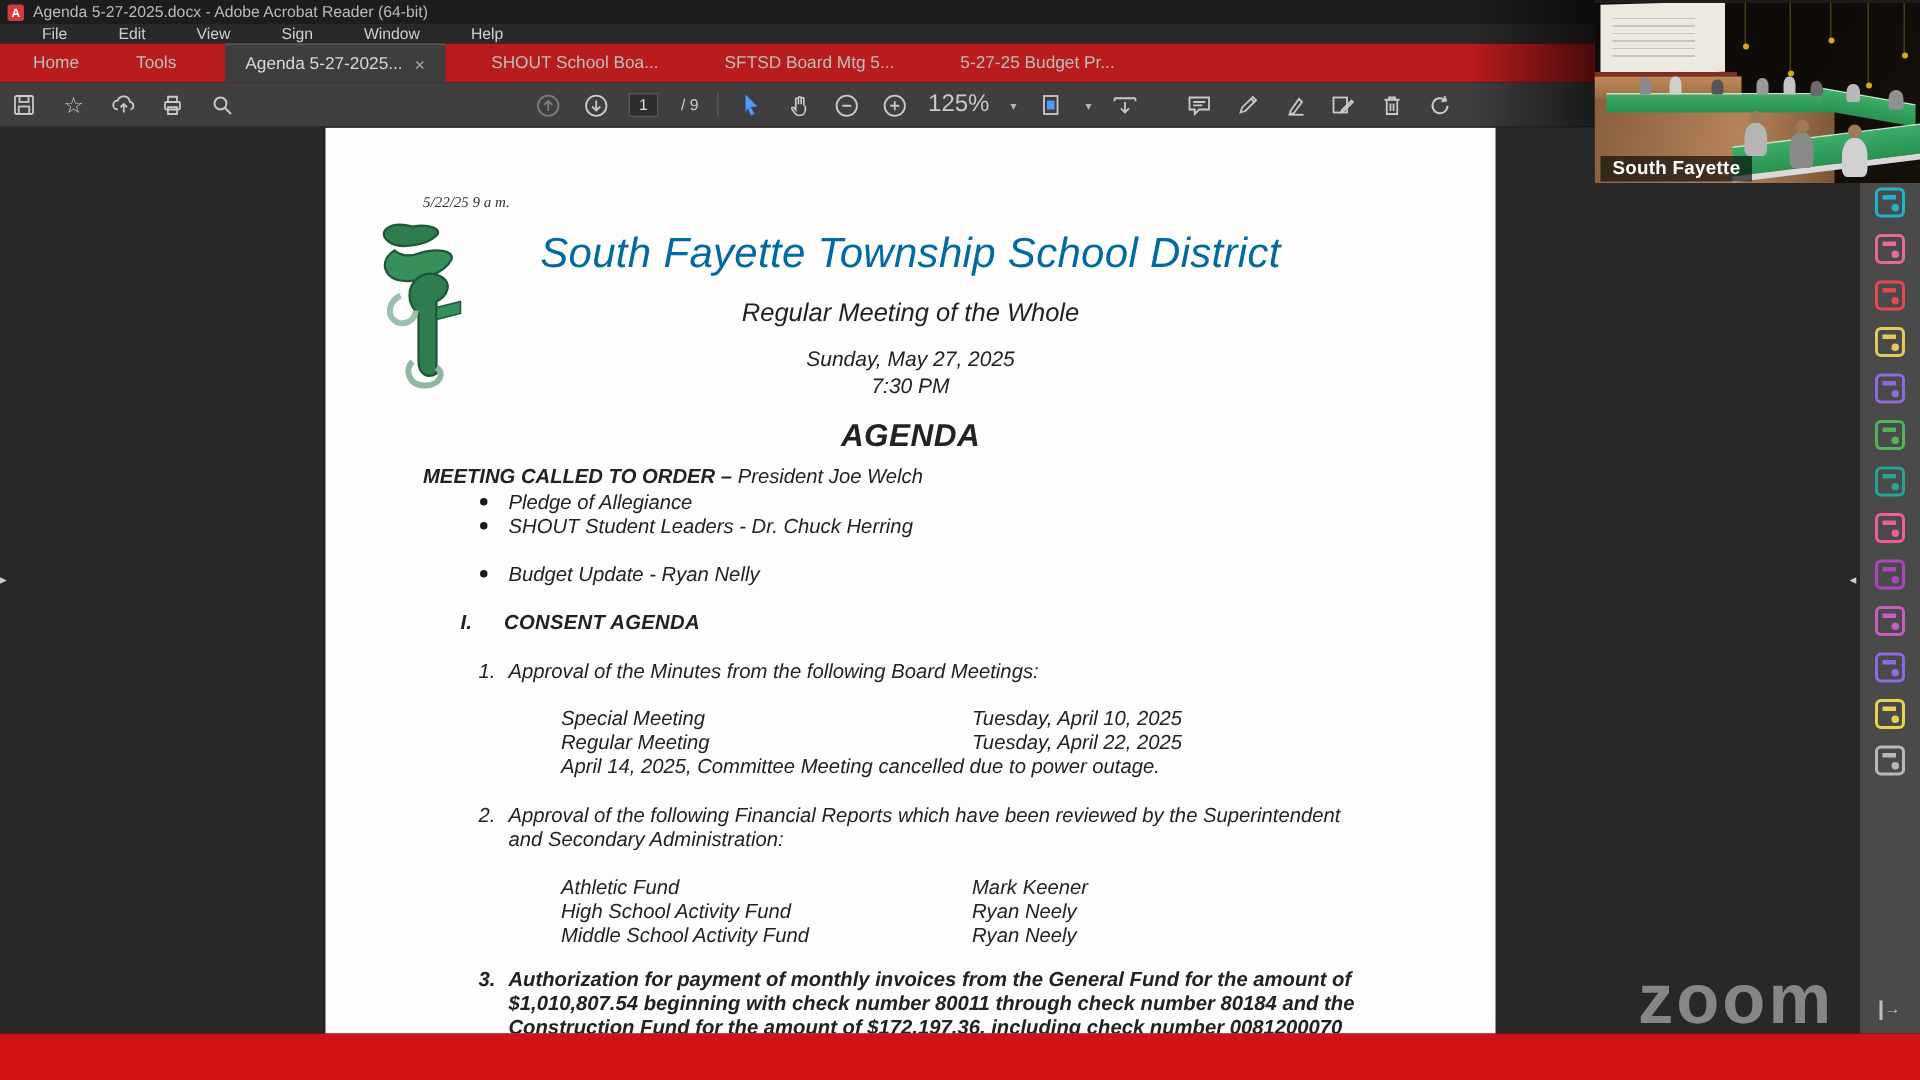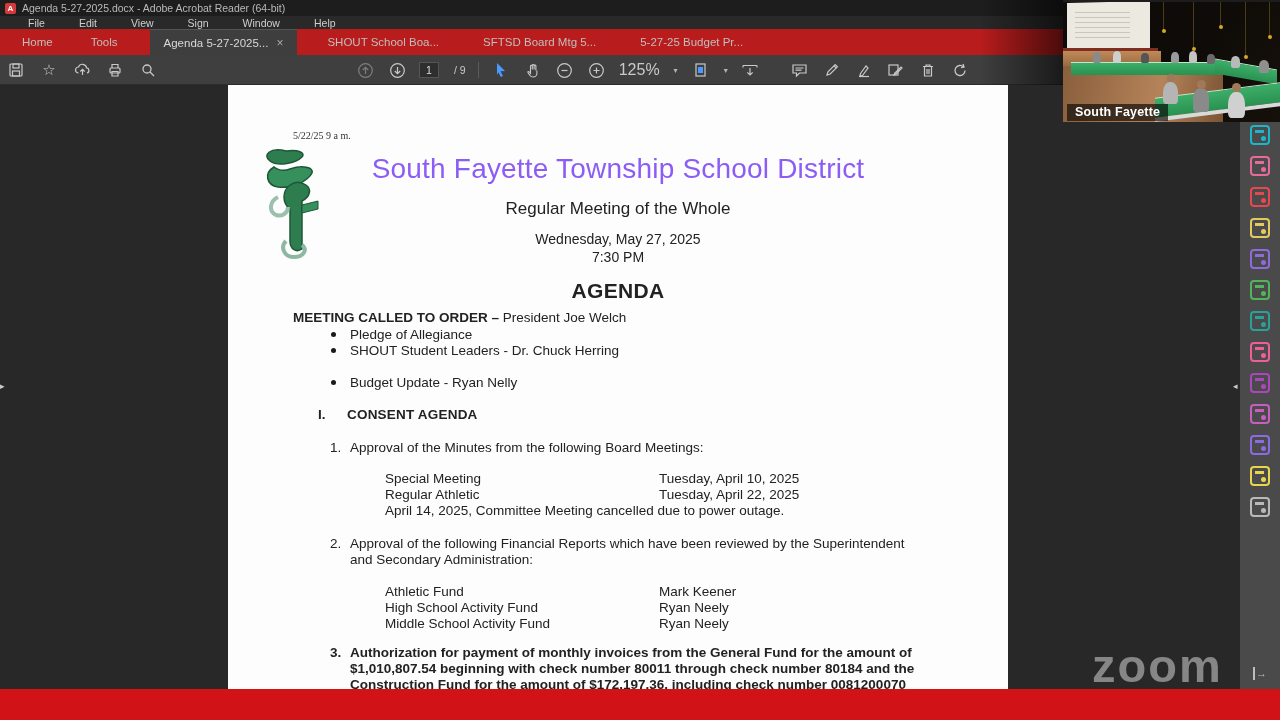--- a/index.html
+++ b/index.html
@@ -31,25 +31,25 @@
 
   
   .vid-shadow { position:absolute; left:980px; top:0; width:83px; height:85px; background:linear-gradient(to right, rgba(0,0,0,0), rgba(0,0,0,.6)); z-index:3; }
 
   
   .canvas { position:absolute; left:0; top:85px; width:1240px; height:604px; background:#282828; z-index:1; }
   .expand-left { position:absolute; left:0; top:378px; width:11px; height:16px; color:#cfcfcf; font-size:9px; display:flex; align-items:center; z-index:2; }
   .collapse-right { position:absolute; left:1233px; top:378px; width:10px; height:16px; color:#cfcfcf; font-size:9px; display:flex; align-items:center; z-index:3; }
   .watermark { position:absolute; left:1092px; top:638px; font-size:47px; font-weight:bold; letter-spacing:2px; color:#8e8e8e; opacity:.92; z-index:2; }
 
-  .page { position:absolute; left:228px; top:85px; width:780px; height:604px; background:#fdfdfd; overflow:hidden; color:#222; z-index:1; }
+  .page { position:absolute; left:217px; top:85px; width:780px; height:604px; background:#fdfdfd; overflow:hidden; color:#222; z-index:1;font-style:italic; }
   .page .abs { position:absolute; }
   .stamp { left:65px; top:45px; font-family:"Liberation Serif", serif; font-size:10px; color:#333; }
   .ctr { left:0; width:780px; text-align:center; }
-  .doc-title { top:68px; font-size:28px; color:#8b5cf6; letter-spacing:.2px; }
+  .doc-title { top:68px; font-size:28px; color:#0369a1; letter-spacing:.2px; }
   .doc-sub { top:114px; font-size:17px; }
   .doc-date { top:146px; font-size:14px; }
   .doc-time { top:164px; font-size:14px; }
   .doc-agenda { top:194px; font-size:21px; font-weight:bold; letter-spacing:.3px; }
   .body-txt { font-size:13.5px; line-height:16px; }
   .mco { left:65px; top:225px;text-align:right; }
   .bullet-row { left:103px; display:flex; align-items:flex-start; }
   .bdot { width:5px; height:5px; border-radius:50%; background:#1a1a1a; margin-top:5px; margin-right:14px; flex:none; }
   .sec-roman { left:90px; top:322px; font-weight:bold; }
   .sec-head { left:119px; top:322px; font-weight:bold; letter-spacing:.2px; }
@@ -264,21 +264,21 @@
       <path d="M30 6 C14 2 6 10 14 16 C22 22 40 18 46 12 C50 8 42 4 30 6 Z" fill="#2e7d4f" stroke="#1d5737" stroke-width="1.5"></path>
       <path d="M18 22 C8 28 10 40 22 42 C36 44 52 36 56 28 C58 22 46 20 34 24 C26 27 20 24 18 22 Z" fill="#35905c" stroke="#1d5737" stroke-width="1.5"></path>
       <path d="M34 40 C26 46 26 58 34 64 L34 96 C34 104 40 108 46 104 L46 56 C54 52 56 44 50 40 C44 36 38 37 34 40 Z" fill="#2e7d4f" stroke="#1d5737" stroke-width="1.5"></path>
       <path d="M46 60 L62 56 L62 64 L46 68 Z" fill="#35905c" stroke="#1d5737" stroke-width="1"></path>
       <path d="M22 52 C14 56 12 66 20 70 C26 72 32 68 32 62" fill="none" stroke="#9dbfae" stroke-width="4"></path>
       <path d="M30 96 C24 102 28 112 38 112 C48 112 52 104 46 100" fill="none" stroke="#8fb8a2" stroke-width="4"></path>
     </svg>
 
     <div class="abs ctr doc-title">South Fayette Township School District</div>
     <div class="abs ctr doc-sub">Regular Meeting of the Whole</div>
-    <div class="abs ctr doc-date">Wednesday, May 27, 2025</div>
+    <div class="abs ctr doc-date">Sunday, May 27, 2025</div>
     <div class="abs ctr doc-time">7:30 PM</div>
     <div class="abs ctr doc-agenda">AGENDA</div>
 
     <div class="abs body-txt mco">
       <span class="bold">MEETING CALLED TO ORDER –</span><span> President Joe Welch</span>
     </div>
 
     <div class="abs body-txt bullet-row" style="top:242px;">
         <span class="bdot"></span>
         <span>Pledge of Allegiance</span>
@@ -295,21 +295,21 @@
     <div class="abs body-txt sec-roman">I.</div>
     <div class="abs body-txt sec-head">CONSENT AGENDA</div>
 
     <div class="abs body-txt item" style="left:102px; top:355px; width:600px;">
       <span class="item-num">1.</span>
       <span>Approval of the Minutes from the following Board Meetings:</span>
     </div>
 
     <div class="abs body-txt tbl-c1" style="top:386px;">Special Meeting</div>
     <div class="abs body-txt tbl-c2" style="top:386px;">Tuesday, April 10, 2025</div>
-    <div class="abs body-txt tbl-c1" style="top:402px;">Regular Athletic</div>
+    <div class="abs body-txt tbl-c1" style="top:402px;">Regular Meeting</div>
     <div class="abs body-txt tbl-c2" style="top:402px;">Tuesday, April 22, 2025</div>
     <div class="abs body-txt tbl-c1" style="top:418px;">April 14, 2025, Committee Meeting cancelled due to power outage.</div>
 
     <div class="abs body-txt item" style="left:102px; top:451px; width:600px;">
       <span class="item-num">2.</span>
       <span>Approval of the following Financial Reports which have been reviewed by the Superintendent and Secondary Administration:</span>
     </div>
 
     <div class="abs body-txt tbl-c1" style="top:499px;">Athletic Fund</div>
     <div class="abs body-txt tbl-c2" style="top:499px;">Mark Keener</div>

